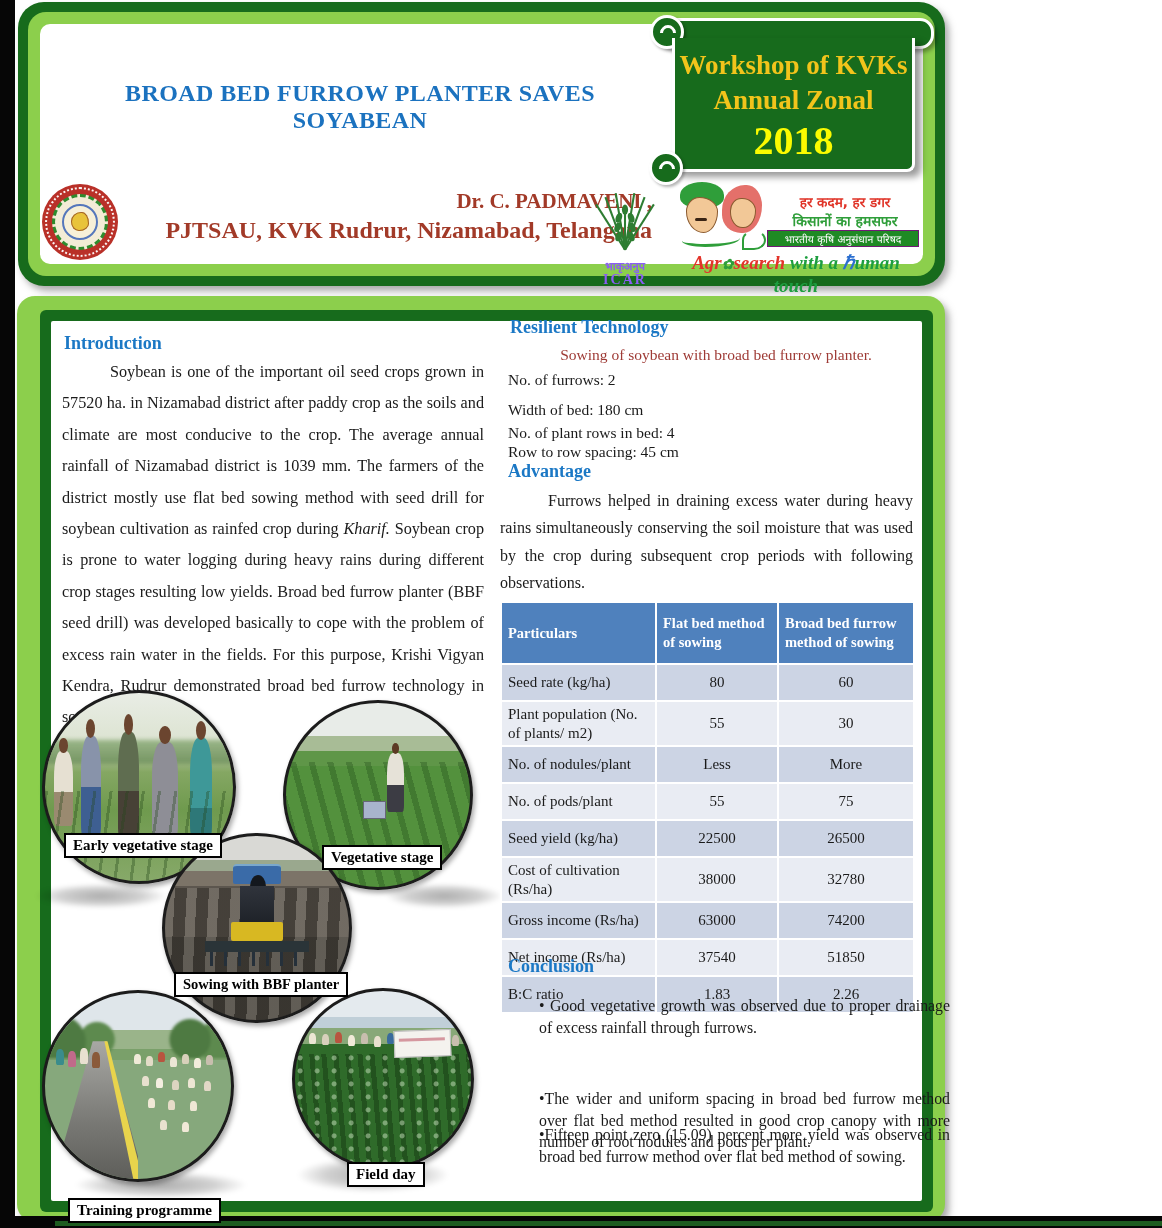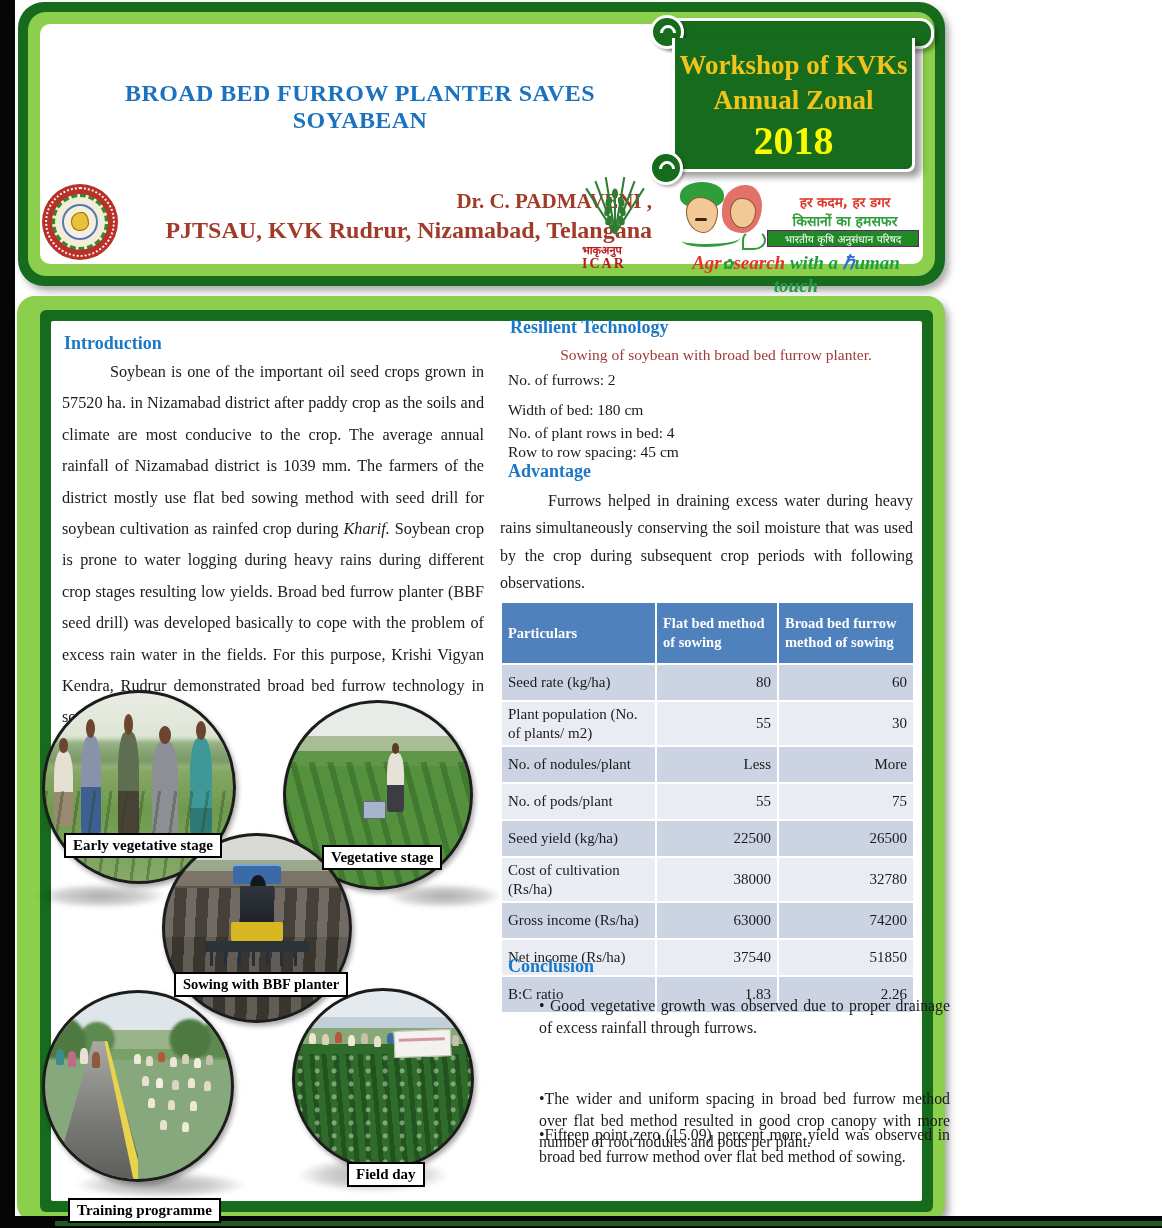--- a/index.html
+++ b/index.html
@@ -42,21 +42,21 @@
 
   
   .univ{left:42px;top:184px;width:76px;height:76px;border-radius:50%;background:#b93028;}
   .univ::after{content:"";position:absolute;inset:3px;border-radius:50%;border:2px dotted rgba(255,255,255,.95);}
   .u2{position:absolute;inset:10px;border-radius:50%;background:#f3ecd6;border:3px dashed #2e8b2e;box-sizing:border-box;}
   .u3{position:absolute;inset:7px;border-radius:50%;background:#f7f0d8;border:2px solid #5577bb;box-sizing:border-box;}
   .u4{position:absolute;left:22%;top:18%;width:55%;height:60%;background:#e8c33a;
       border-radius:58% 42% 55% 45%/50% 60% 40% 50%;box-shadow:inset 0 0 0 1px #a2622a;}
 
   
-  .icar{left:582px;top:176px;width:86px;height:98px;text-align:left;color:#b91c1c;}
+  .icar{left:582px;top:192px;width:86px;height:98px;text-align:center;color:#8b5cf6;}
   .icar-hindi{font-size:11px;font-weight:bold;line-height:12px;}
   .icar-latin{font-size:14px;font-weight:bold;letter-spacing:2px;line-height:15px;}
 
   
   .farmers{left:676px;top:182px;width:100px;height:70px;}
   .turban{left:4px;top:0;width:44px;height:26px;background:#2f9e3a;border-radius:50% 50% 40% 40%;}
   .face-m{left:10px;top:15px;width:30px;height:34px;background:#f2c897;border:1px solid #8a5a30;
           border-radius:42% 58% 45% 55%/40% 40% 60% 60%;}
   .face-m::after{content:"";position:absolute;left:8px;top:20px;width:12px;height:3px;background:#3a2414;border-radius:2px;}
   .hood{left:46px;top:3px;width:40px;height:48px;background:#e4706a;border-radius:60% 40% 50% 50%/55% 45% 60% 40%;}
@@ -93,21 +93,21 @@
   .spec1{top:371px;} .spec2{top:401px;} .spec3{top:424px;} .spec4{top:443px;}
   .adv-h{left:508px;top:461px;}
   .adv-p{left:500px;top:487px;width:413px;font-size:16px;line-height:27.4px;text-align:justify;text-indent:48px;}
 
   
   .tbl-wrap{left:500px;top:601px;width:413px;}
   table.cmp{border-collapse:collapse;width:413px;table-layout:fixed;}
   table.cmp th{background:#4f81bd;color:#fff;font-weight:bold;text-align:left;font-size:14.5px;
                padding:4px 6px;height:52px;vertical-align:middle;border:2px solid #fff;line-height:19px;}
   table.cmp td{font-size:15px;padding:2px 6px;border:2px solid #fff;vertical-align:middle;line-height:19px;}
-  table.cmp td+td{text-align:right;}
+  table.cmp td+td{text-align:center;}
   table.cmp tr.odd td{background:#ccd4e4;}
   table.cmp tr.even td{background:#e9ecf3;}
   table.cmp tr{height:37px;} table.cmp tr.tall{height:45px;}
 
   .con-h{left:508px;top:956px;}
   .bullet{left:503px;width:411px;font-size:15.8px;line-height:21.6px;text-align:justify;margin-left:36px;}
   .b1{top:995px;} .b2{top:1088px;} .b3{top:1124px;}
 
   
   .pshadow{background:radial-gradient(ellipse at center,rgba(0,0,0,.32) 0%,rgba(0,0,0,.18) 45%,transparent 72%);

